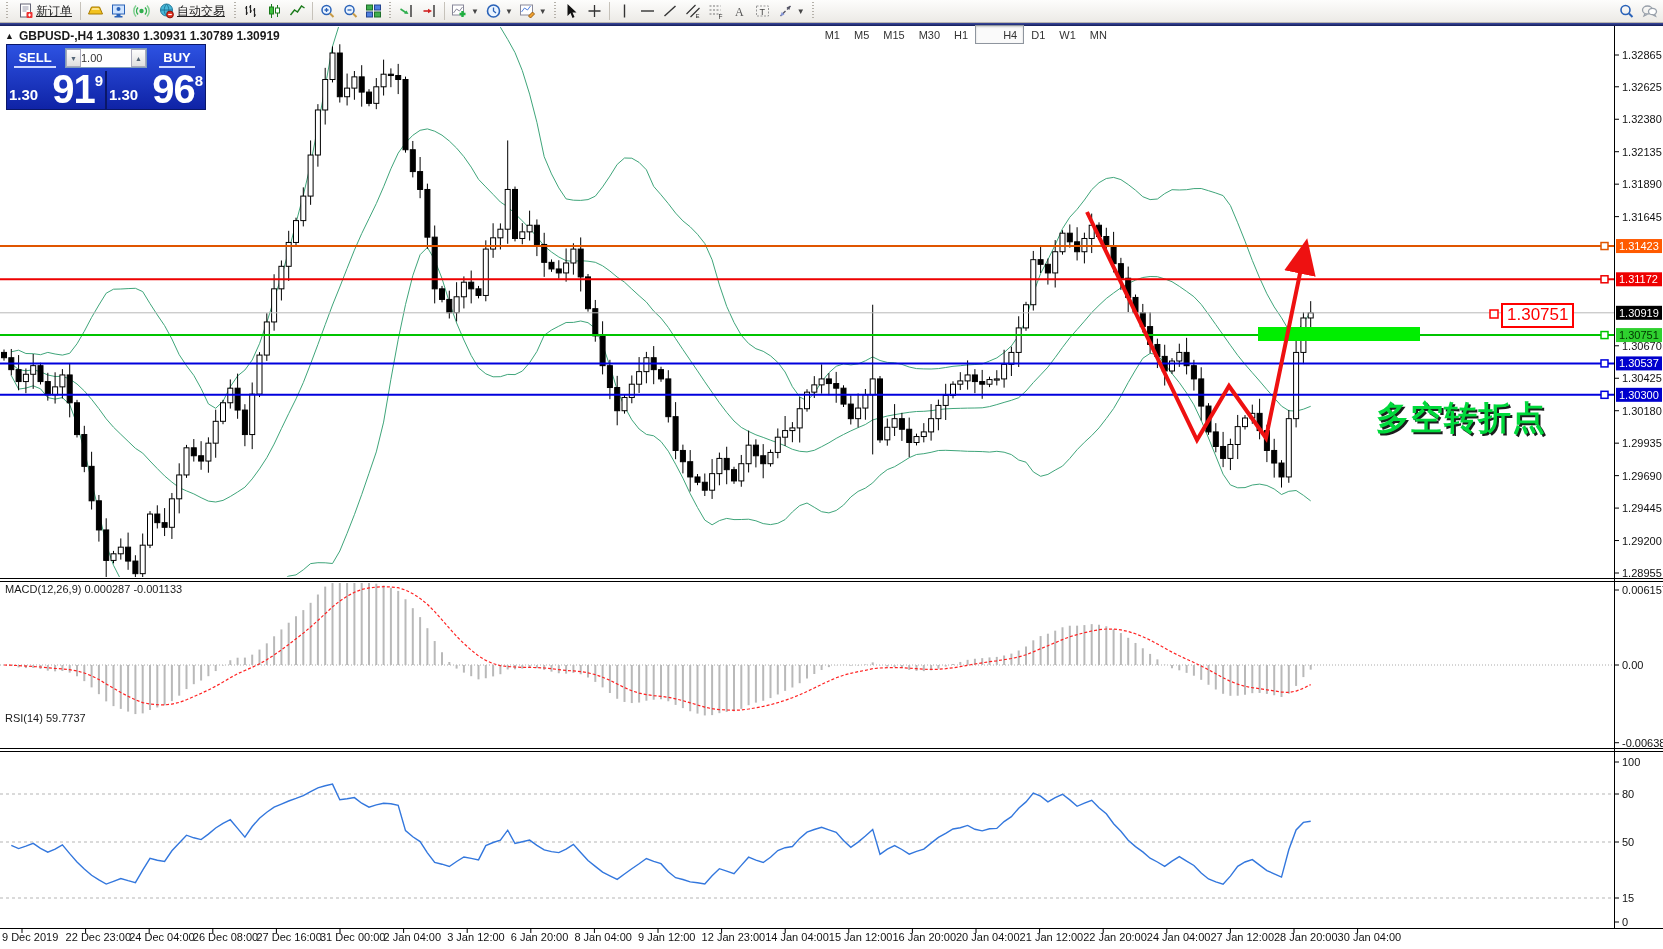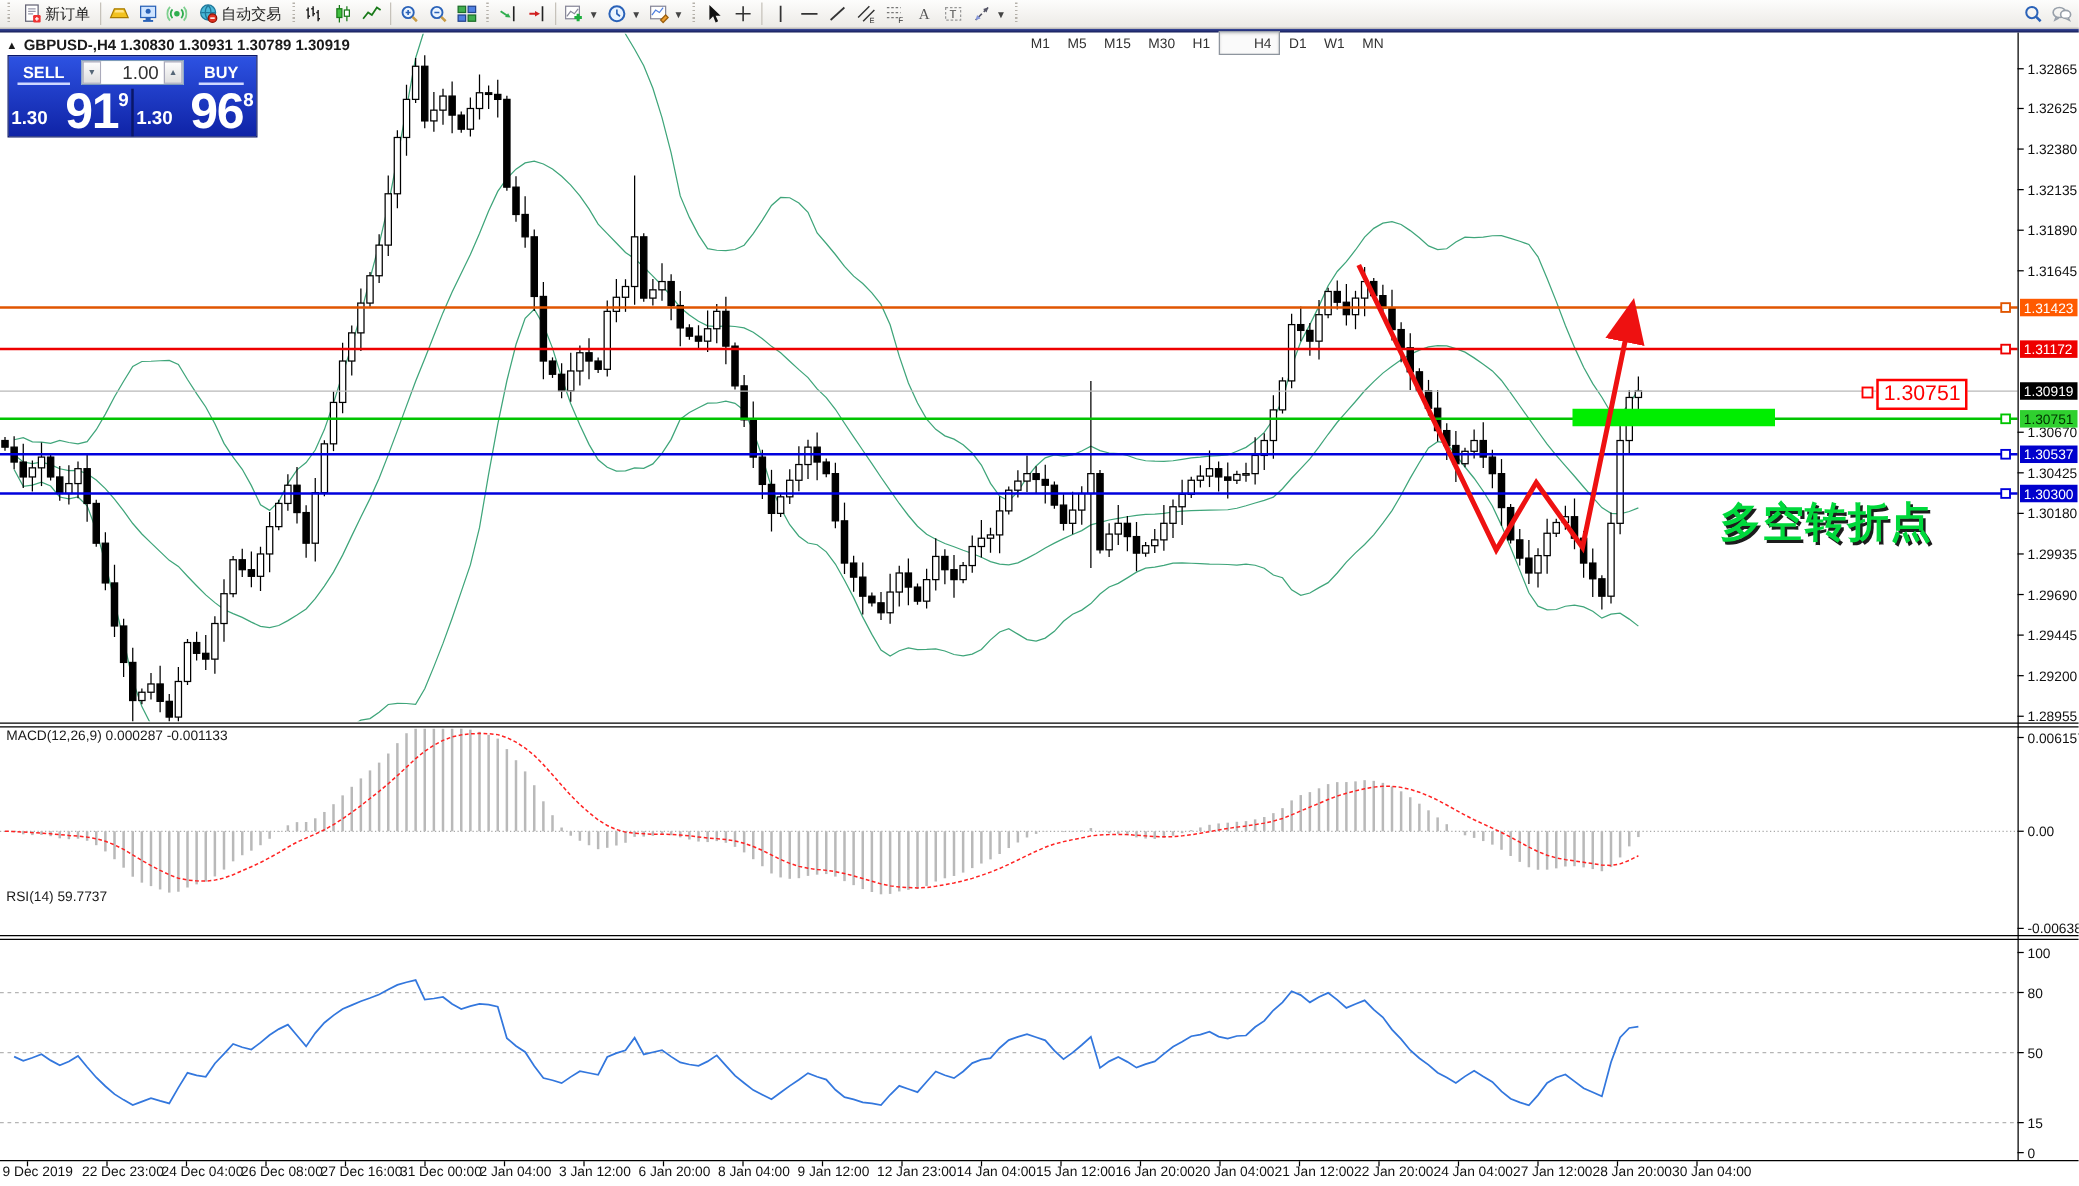--- a/index.html
+++ b/index.html
@@ -8,42 +8,42 @@
   
   .toolbar { position:absolute; left:0; top:0; width:1663px; height:23px;
     background:linear-gradient(#fdfdfc,#eceae6); border-bottom:1px solid #b9b5ae;
     display:flex; align-items:center; padding:0 2px; z-index:20; }
   .tb-grip { width:6px; height:18px; margin:0 2px;
     background:repeating-linear-gradient(to bottom,#b5b1aa 0 1px,transparent 1px 3px);
     background-size:2px 100%; background-repeat:repeat-y; background-position:2px 0; }
   .tb-sep { width:1px; height:18px; background:#c6c2ba; margin:0 3px; }
   .tb-btn { height:20px; min-width:22px; display:flex; align-items:center; justify-content:center;
     padding:0 2px; border:1px solid transparent; border-radius:2px; cursor:default; gap:2px; }
-  .tb-btn.textbtn { padding:0 4px; font-size:12px; color:#222; }
+  .tb-btn.textbtn { padding:0 4px; font-size:12px; color:#222;text-decoration:underline; }
   .tb-dd { font-size:8px; color:#444; margin-left:1px; }
   .tf-btn { height:19px; padding:0 6px; font-size:11px; color:#333;
     display:flex; align-items:center; border:1px solid transparent;margin-top:47px; }
   .tf-btn.active { background:#fafafa; border:1px solid #8e959e; box-shadow:inset 0 1px 2px #ccc;padding-left:27px; }
   .tb-right { margin-left:auto; display:flex; align-items:center; }
   .win-strip { position:absolute; left:0; top:23px; width:1663px; height:3px;
     background:linear-gradient(#3a4aa0,#141c56); z-index:19; }
   
   .chart-title { position:absolute; left:5px; top:29px; z-index:8; font-size:12px;
     font-weight:bold; color:#1a1a1a; display:flex; align-items:center; gap:5px; }
   .chart-title .tri { font-size:9px; }
   .trade-panel { position:absolute; left:6px; top:44px; width:200px; height:66px; z-index:9;
     background:linear-gradient(#2d52e2,#0f23a6); border:1px solid #0a1768; color:#fff; }
   .tp-top { display:flex; height:26px; align-items:stretch; }
   .tp-side { width:56px; display:flex; align-items:center; justify-content:center;
     font-size:13px; font-weight:bold; cursor:pointer; }
   .tp-side span { border-bottom:2px solid #cfd8ff; padding:2px 4px 1px; }
   .tp-vol { flex:1; margin:3px 2px; background:#fff; border:1px solid #7f9db9;
     display:flex; align-items:stretch; }
-  .tp-vol input { flex:1; border:0; outline:0; text-align:right; padding-right:4px;
-    font-size:15px; color:#333; width:50px; font-family:"Liberation Sans",sans-serif;}
+  .tp-vol input { flex:1; border:0; outline:0; padding-right:4px;
+    font-size:11px; color:#333; width:50px; font-family:"Liberation Sans",sans-serif;}
   .spin { width:15px; background:linear-gradient(#fdfdfd,#dfdfdf); border:1px solid #aab;
     font-size:7px; color:#567; display:flex; align-items:center; justify-content:center; cursor:pointer;}
   .tp-prices { display:flex; height:38px; }
   .tp-price { flex:1; display:flex; align-items:flex-end; justify-content:center;
     padding-bottom:3px; cursor:pointer; }
   .tp-price:first-child { border-right:2px solid #0a1768; }
   .p-small { font-size:15px; font-weight:bold; margin-bottom:3px; }
   .p-big { font-size:40px; font-weight:bold; line-height:34px; letter-spacing:-1px;margin-left:14px; }
   .p-sup { font-size:15px; font-weight:bold; align-self:flex-start; margin-top:1px; }
   .ind-label { position:absolute; z-index:8; font-size:11px; color:#1a1a1a; }

